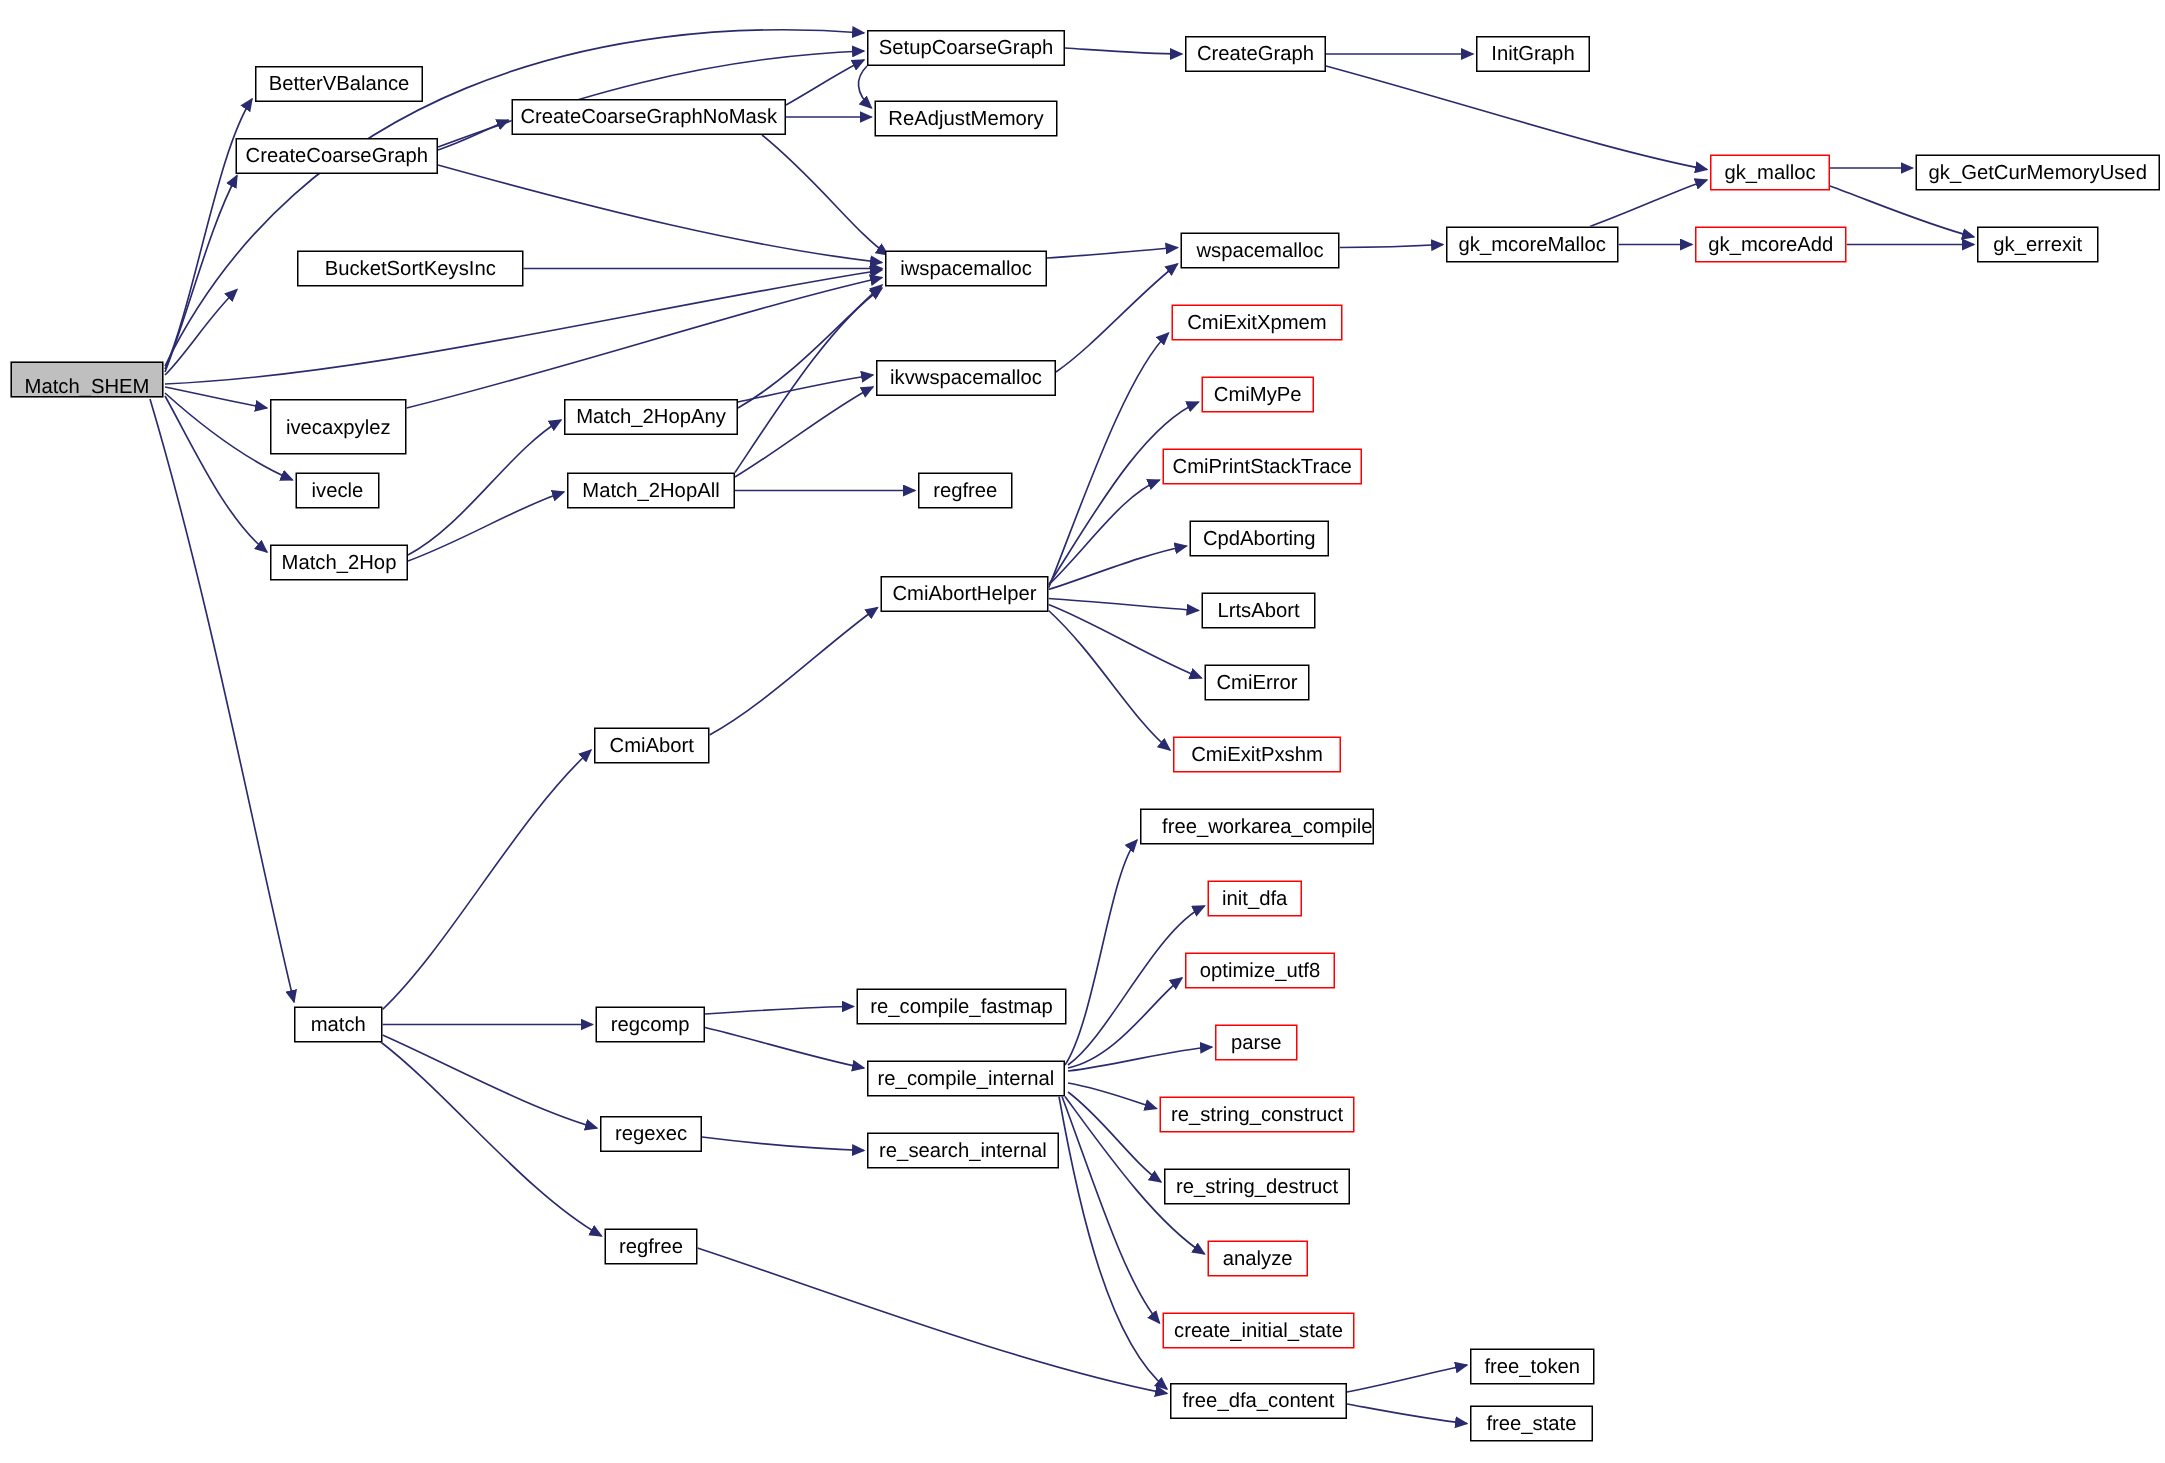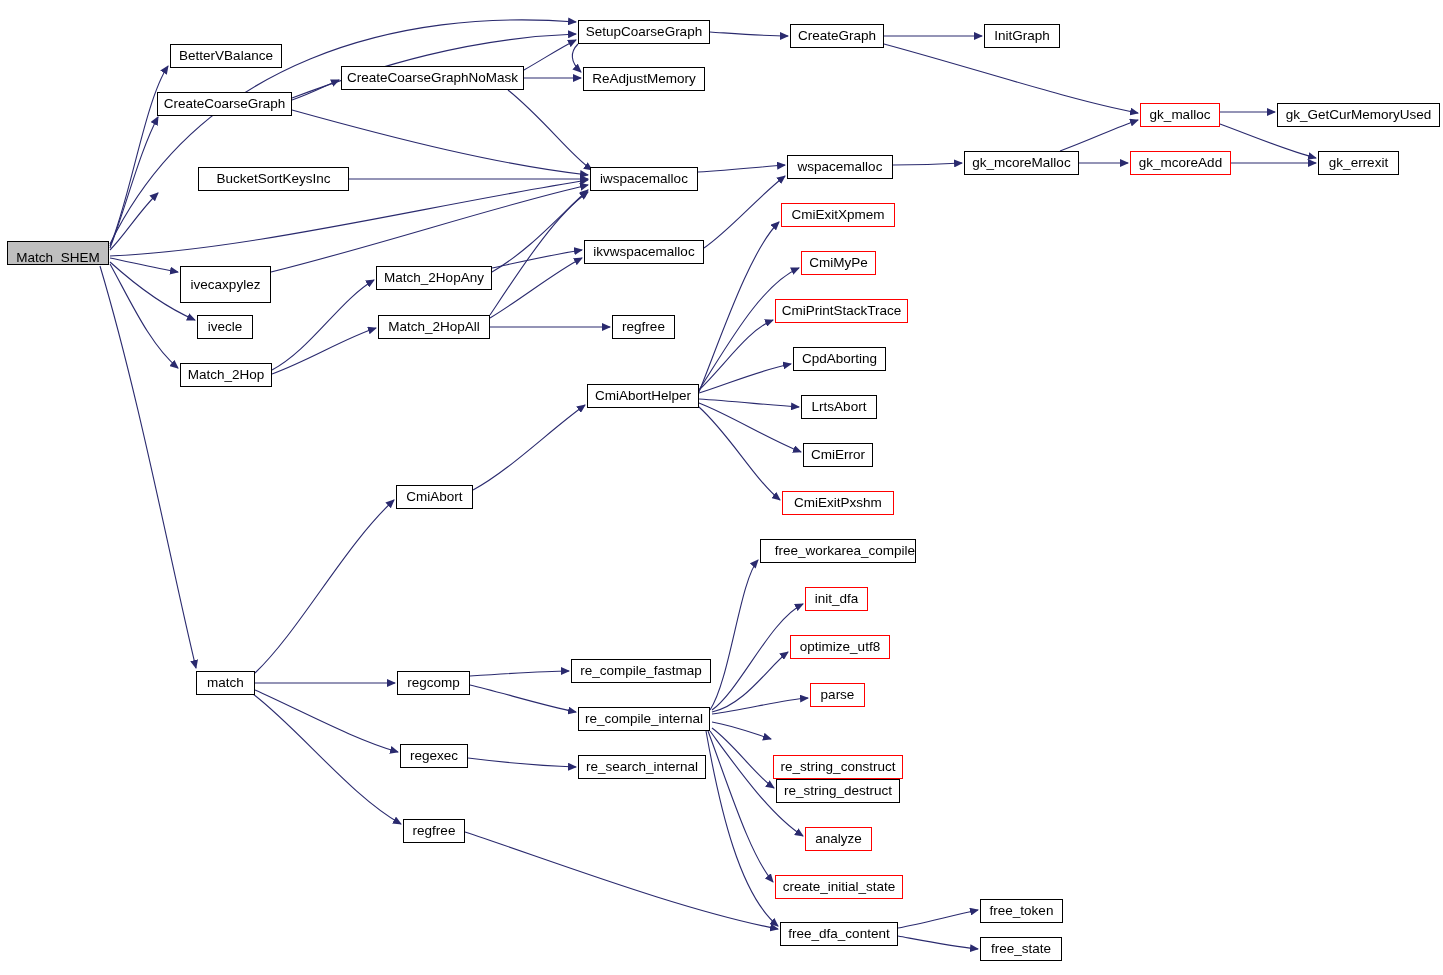--- a/index.html
+++ b/index.html
@@ -191,21 +191,21 @@
       </div>
       <div class="node red" style="left: 805px; top: 587px; width: 63px; height: 24px;">
         <span>init_dfa</span>
       </div>
       <div class="node red" style="left: 790px; top: 635px; width: 100px; height: 24px;">
         <span>optimize_utf8</span>
       </div>
       <div class="node red" style="left: 810px; top: 683px; width: 55px; height: 24px;">
         <span>parse</span>
       </div>
-      <div class="node red" style="left: 773px; top: 731px; width: 130px; height: 24px; margin-top: 24px;">
+      <div class="node red" style="left: 773px; top: 731px; width: 130px; height: 24px;">
         <span>re_string_construct</span>
       </div>
       <div class="node" style="left: 776px; top: 779px; width: 124px; height: 24px;">
         <span>re_string_destruct</span>
       </div>
       <div class="node red" style="left: 805px; top: 827px; width: 67px; height: 24px;">
         <span>analyze</span>
       </div>
       <div class="node red" style="left: 775px; top: 875px; width: 128px; height: 24px;">
         <span>create_initial_state</span>

